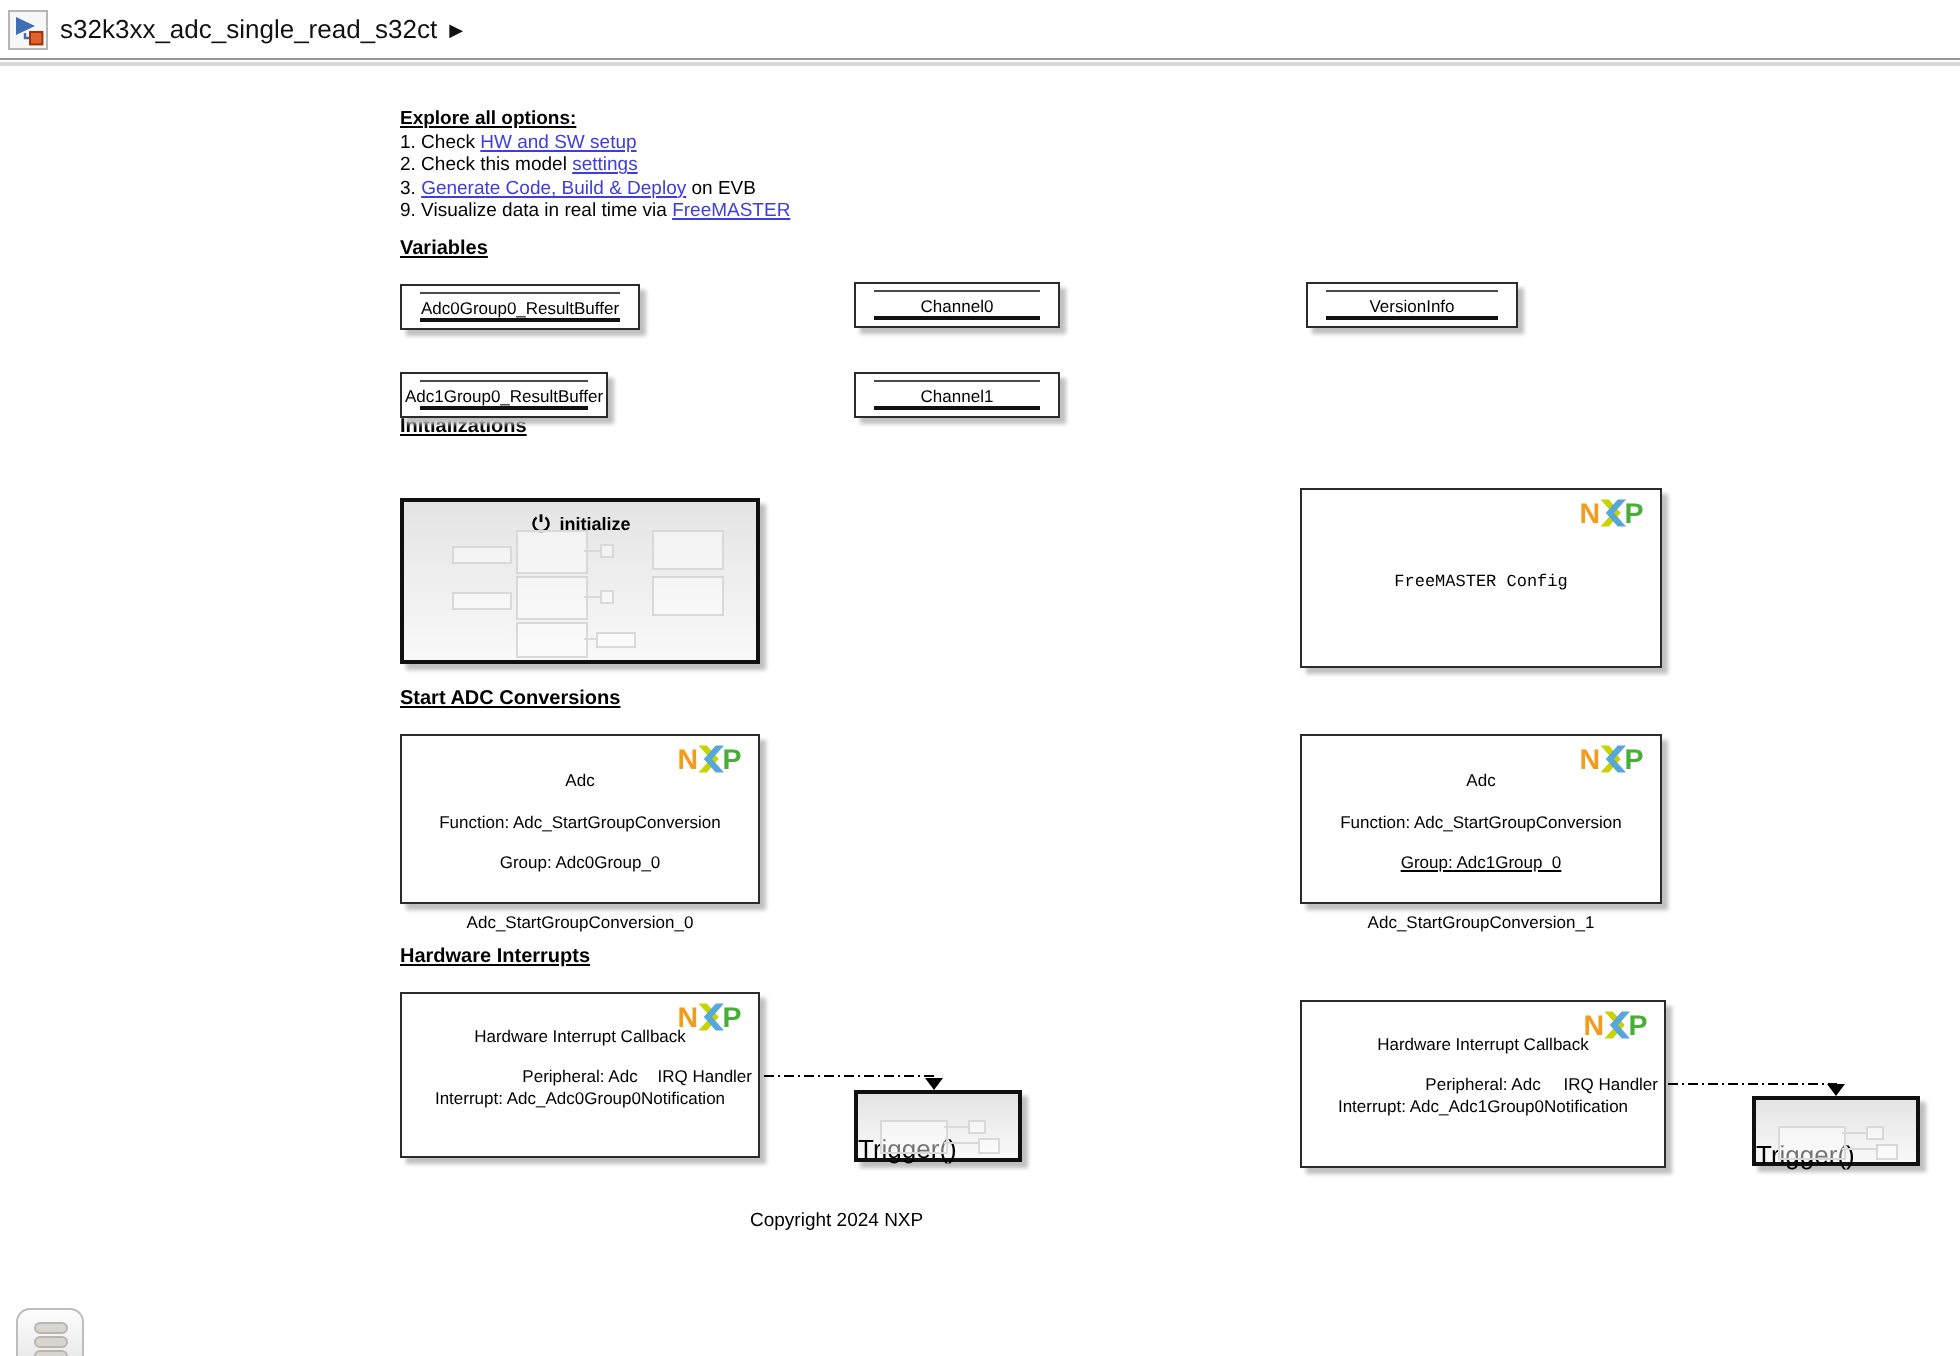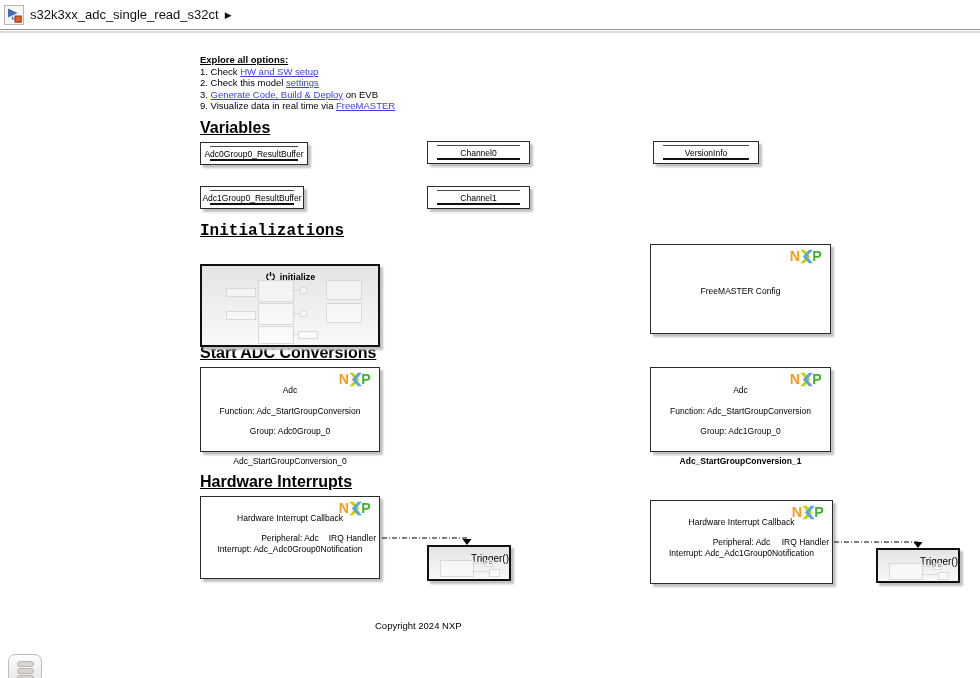--- a/index.html
+++ b/index.html
@@ -16,21 +16,21 @@
   }
   .titleshadow { position:absolute; left:0; top:31px; width:980px; height:2px; background:#d9d9d9; }
   .modelicon { width:20px; height:20px; margin-right:6px; }
   .crumbtext { font-size:13px; color:#111; }
   .crumb-arrow { font-size:9px; margin-left:6px; color:#111; }
 
   
   .note { position:absolute; font-size:9.5px; line-height:11.6px; white-space:nowrap; }
   .note-title { font-weight:bold; text-decoration:underline; }
   .link { color:#3d3de0; text-decoration:underline; cursor:pointer; }
-  .heading { position:absolute; font-size:16px; font-weight:bold; text-decoration:underline; white-space:nowrap; }
+  .heading { position:absolute; font-size:10px; font-weight:bold; text-decoration:underline; white-space:nowrap; }
 
   
   .dstore {
     position:absolute; background:#fff; border:1px solid #2b2b2b;
     box-shadow:3px 3px 2px #c0c0c0; font-size:8.5px;
     display:flex; align-items:center; justify-content:center; box-sizing:border-box;
   }
   .dstore::before { content:""; position:absolute; left:9px; right:9px; top:3px; height:1px; background:#4a4a4a; }
   .dstore::after  { content:""; position:absolute; left:9px; right:9px; bottom:3px; height:2px; background:#111; }
 
@@ -44,21 +44,21 @@
   }
   .blocktext { position:absolute; left:0; right:0; text-align:center; font-size:8.5px; white-space:nowrap; }
   .portlabel { position:absolute; font-size:8.5px; white-space:nowrap;text-align:right; }
   .caption { position:absolute; text-align:center; font-size:8.5px; white-space:nowrap; }
   .nxp { position:absolute; }
 
   .initheader { position:absolute; left:0; right:0; top:5px; display:flex; align-items:center; justify-content:center; gap:4px; }
   .initlabel { font-size:9px; font-weight:bold; }
   .ghost { position:absolute; border:1px solid #d9d9d9; background:rgba(255,255,255,0.45); }
   .ghostline { position:absolute; background:#d9d9d9; }
-  .triglabel { position:absolute; left:0; right:0; top:6px; text-align:right; font-size:10px; white-space:nowrap; }
+  .triglabel { position:absolute; left:0; right:0; top:20px; text-align:left; font-size:13px; white-space:nowrap; }
 
   
   .overlay { position:absolute; left:0; top:0; pointer-events:none; }
 
   
   .badge {
     position:absolute; left:8px; top:654px; width:34px; height:34px;
     border:1px solid #bdbdbd; border-radius:7px;
     background:linear-gradient(180deg,#fdfdfd,#e3e3e3); box-sizing:border-box;
   }
@@ -84,41 +84,41 @@
 
   <div class="note" style="left:200px; top:54px;">
     <div class="note-title">Explore all options:</div>
     <div><span>1. Check </span><span class="link">HW and SW setup</span><span></span></div>
     <div><span>2. Check this model </span><span class="link">settings</span><span></span></div>
     <div><span>3. </span><span class="link">Generate Code, Build &amp; Deploy</span><span> on EVB</span></div>
     <div><span>9. Visualize data in real time via </span><span class="link">FreeMASTER</span><span></span></div>
   </div>
 
   <div class="heading" style="left:200px; top:119px;">Variables</div>
-  <div class="heading" style="left:200px; top:222px;font-family:Liberation Mono, monospace;">Initializations</div>
+  <div class="heading" style="left:200px; top:208px;">Initializations</div>
   <div class="heading" style="left:200px; top:344px;">Start ADC Conversions</div>
   <div class="heading" style="left:200px; top:473px;">Hardware Interrupts</div>
 
-  <div class="dstore" style="left:200px; top:142px; width:108px; height:23px;">
+  <div class="dstore" style="left:200px; top:142px; width:120px; height:23px;">
       <span>Adc0Group0_ResultBuffer</span>
     </div>
   <div class="dstore" style="left:427px; top:141px; width:103px; height:23px;">
       <span>Channel0</span>
     </div>
   <div class="dstore" style="left:653px; top:141px; width:106px; height:23px;">
       <span>VersionInfo</span>
     </div>
   <div class="dstore" style="left:200px; top:186px; width:104px; height:23px;">
       <span>Adc1Group0_ResultBuffer</span>
     </div>
   <div class="dstore" style="left:427px; top:186px; width:103px; height:23px;">
       <span>Channel1</span>
     </div>
 
-  <div class="subsys" style="left:200px; top:264px; width:180px; height:83px;">
+  <div class="subsys" style="left:200px; top:249px; width:180px; height:83px;">
     <div class="initheader">
       <svg width="11" height="11" viewBox="0 0 24 24">
         <path d="M12 2.5 V11" stroke="#000" stroke-width="3" fill="none"></path>
         <path d="M7.2 6 a8.3 8.3 0 1 0 9.6 0" fill="none" stroke="#000" stroke-width="2.6"></path>
       </svg>
       <span class="initlabel">initialize</span>
     </div>
     <div class="ghost" style="left:24px; top:22px; width:28px; height:7px;"></div>
     <div class="ghost" style="left:56px; top:14px; width:34px; height:20px;"></div>
     <div class="ghostline" style="left:90px; top:24px; width:8px; height:1px;"></div>
@@ -134,21 +134,21 @@
     <div class="ghost" style="left:96px; top:65px; width:18px; height:6px;"></div>
   </div>
 
   <div class="whiteblock" style="left:650px; top:244px; width:181px; height:90px;">
     <svg class="nxp" style="right:5px; top:4px;" width="36" height="15" viewBox="0 0 46 20">
       <text x="0" y="16.5" font-size="19" font-weight="bold" fill="#F39B1B">N</text>
       <polygon points="14,1 22,10 14,19 19.5,19 27.5,10 19.5,1" fill="#C8D400"></polygon>
       <polygon points="31,1 23,10 31,19 25.5,19 17.5,10 25.5,1" fill="#58A7DB"></polygon>
       <text x="30" y="16.5" font-size="19" font-weight="bold" fill="#45B035">P</text>
     </svg>
-    <div class="blocktext" style="top:41px;">FreeMASTER Config</div>
+    <div class="blocktext" style="top:41px;font-family:Liberation Mono, monospace;">FreeMASTER Config</div>
   </div>
 
   <div class="whiteblock" style="left:200px; top:367px; width:180px; height:85px;">
     <svg class="nxp" style="right:5px; top:4px;" width="36" height="15" viewBox="0 0 46 20">
       <text x="0" y="16.5" font-size="19" font-weight="bold" fill="#F39B1B">N</text>
       <polygon points="14,1 22,10 14,19 19.5,19 27.5,10 19.5,1" fill="#C8D400"></polygon>
       <polygon points="31,1 23,10 31,19 25.5,19 17.5,10 25.5,1" fill="#58A7DB"></polygon>
       <text x="30" y="16.5" font-size="19" font-weight="bold" fill="#45B035">P</text>
     </svg>
     <div class="blocktext" style="top:17px;">Adc</div>
@@ -159,23 +159,23 @@
 
   <div class="whiteblock" style="left:650px; top:367px; width:181px; height:85px;">
     <svg class="nxp" style="right:5px; top:4px;" width="36" height="15" viewBox="0 0 46 20">
       <text x="0" y="16.5" font-size="19" font-weight="bold" fill="#F39B1B">N</text>
       <polygon points="14,1 22,10 14,19 19.5,19 27.5,10 19.5,1" fill="#C8D400"></polygon>
       <polygon points="31,1 23,10 31,19 25.5,19 17.5,10 25.5,1" fill="#58A7DB"></polygon>
       <text x="30" y="16.5" font-size="19" font-weight="bold" fill="#45B035">P</text>
     </svg>
     <div class="blocktext" style="top:17px;">Adc</div>
     <div class="blocktext" style="top:38px;">Function: Adc_StartGroupConversion</div>
-    <div class="blocktext" style="top:58px;">Group: Adc1Group_0</div>
-  </div>
-  <div class="caption" style="left:650px; top:456px; width:181px;font-weight:bold;">Adc_StartGroupConversion_1</div>
+    <div class="blocktext" style="top:58px;text-decoration:underline;">Group: Adc1Group_0</div>
+  </div>
+  <div class="caption" style="left:650px; top:456px; width:181px;">Adc_StartGroupConversion_1</div>
 
   <div class="whiteblock" style="left:200px; top:496px; width:180px; height:83px;">
     <svg class="nxp" style="right:5px; top:4px;" width="36" height="15" viewBox="0 0 46 20">
       <text x="0" y="16.5" font-size="19" font-weight="bold" fill="#F39B1B">N</text>
       <polygon points="14,1 22,10 14,19 19.5,19 27.5,10 19.5,1" fill="#C8D400"></polygon>
       <polygon points="31,1 23,10 31,19 25.5,19 17.5,10 25.5,1" fill="#58A7DB"></polygon>
       <text x="30" y="16.5" font-size="19" font-weight="bold" fill="#45B035">P</text>
     </svg>
     <div class="blocktext" style="top:16px;">Hardware Interrupt Callback</div>
     <div class="blocktext" style="top:36px;">Peripheral: Adc</div>
@@ -214,21 +214,21 @@
     <div class="ghost" style="left:60px; top:22px; width:9px; height:6px;"></div>
   </div>
 
   <svg class="overlay" width="980" height="678">
     <path d="M382 538 H467 V540" fill="none" stroke="#000" stroke-width="1" stroke-dasharray="5 2 1 2"></path>
     <polygon points="462.5,539 471.5,539 467,545" fill="#000"></polygon>
     <path d="M834 542 H918 V543" fill="none" stroke="#000" stroke-width="1" stroke-dasharray="5 2 1 2"></path>
     <polygon points="913.5,542 922.5,542 918,548" fill="#000"></polygon>
   </svg>
 
-  <div class="note" style="left:375px; top:620px;">
+  <div class="note" style="left:375px; top:605px;">
     <div>Copyright 2024 NXP</div>
     <div style="height:12px;"></div>
   </div>
 
   <div class="badge">
     <div class="disc" style="top:6px;"></div>
     <div class="disc" style="top:13px;"></div>
     <div class="disc" style="top:20px;"></div>
   </div>
 

